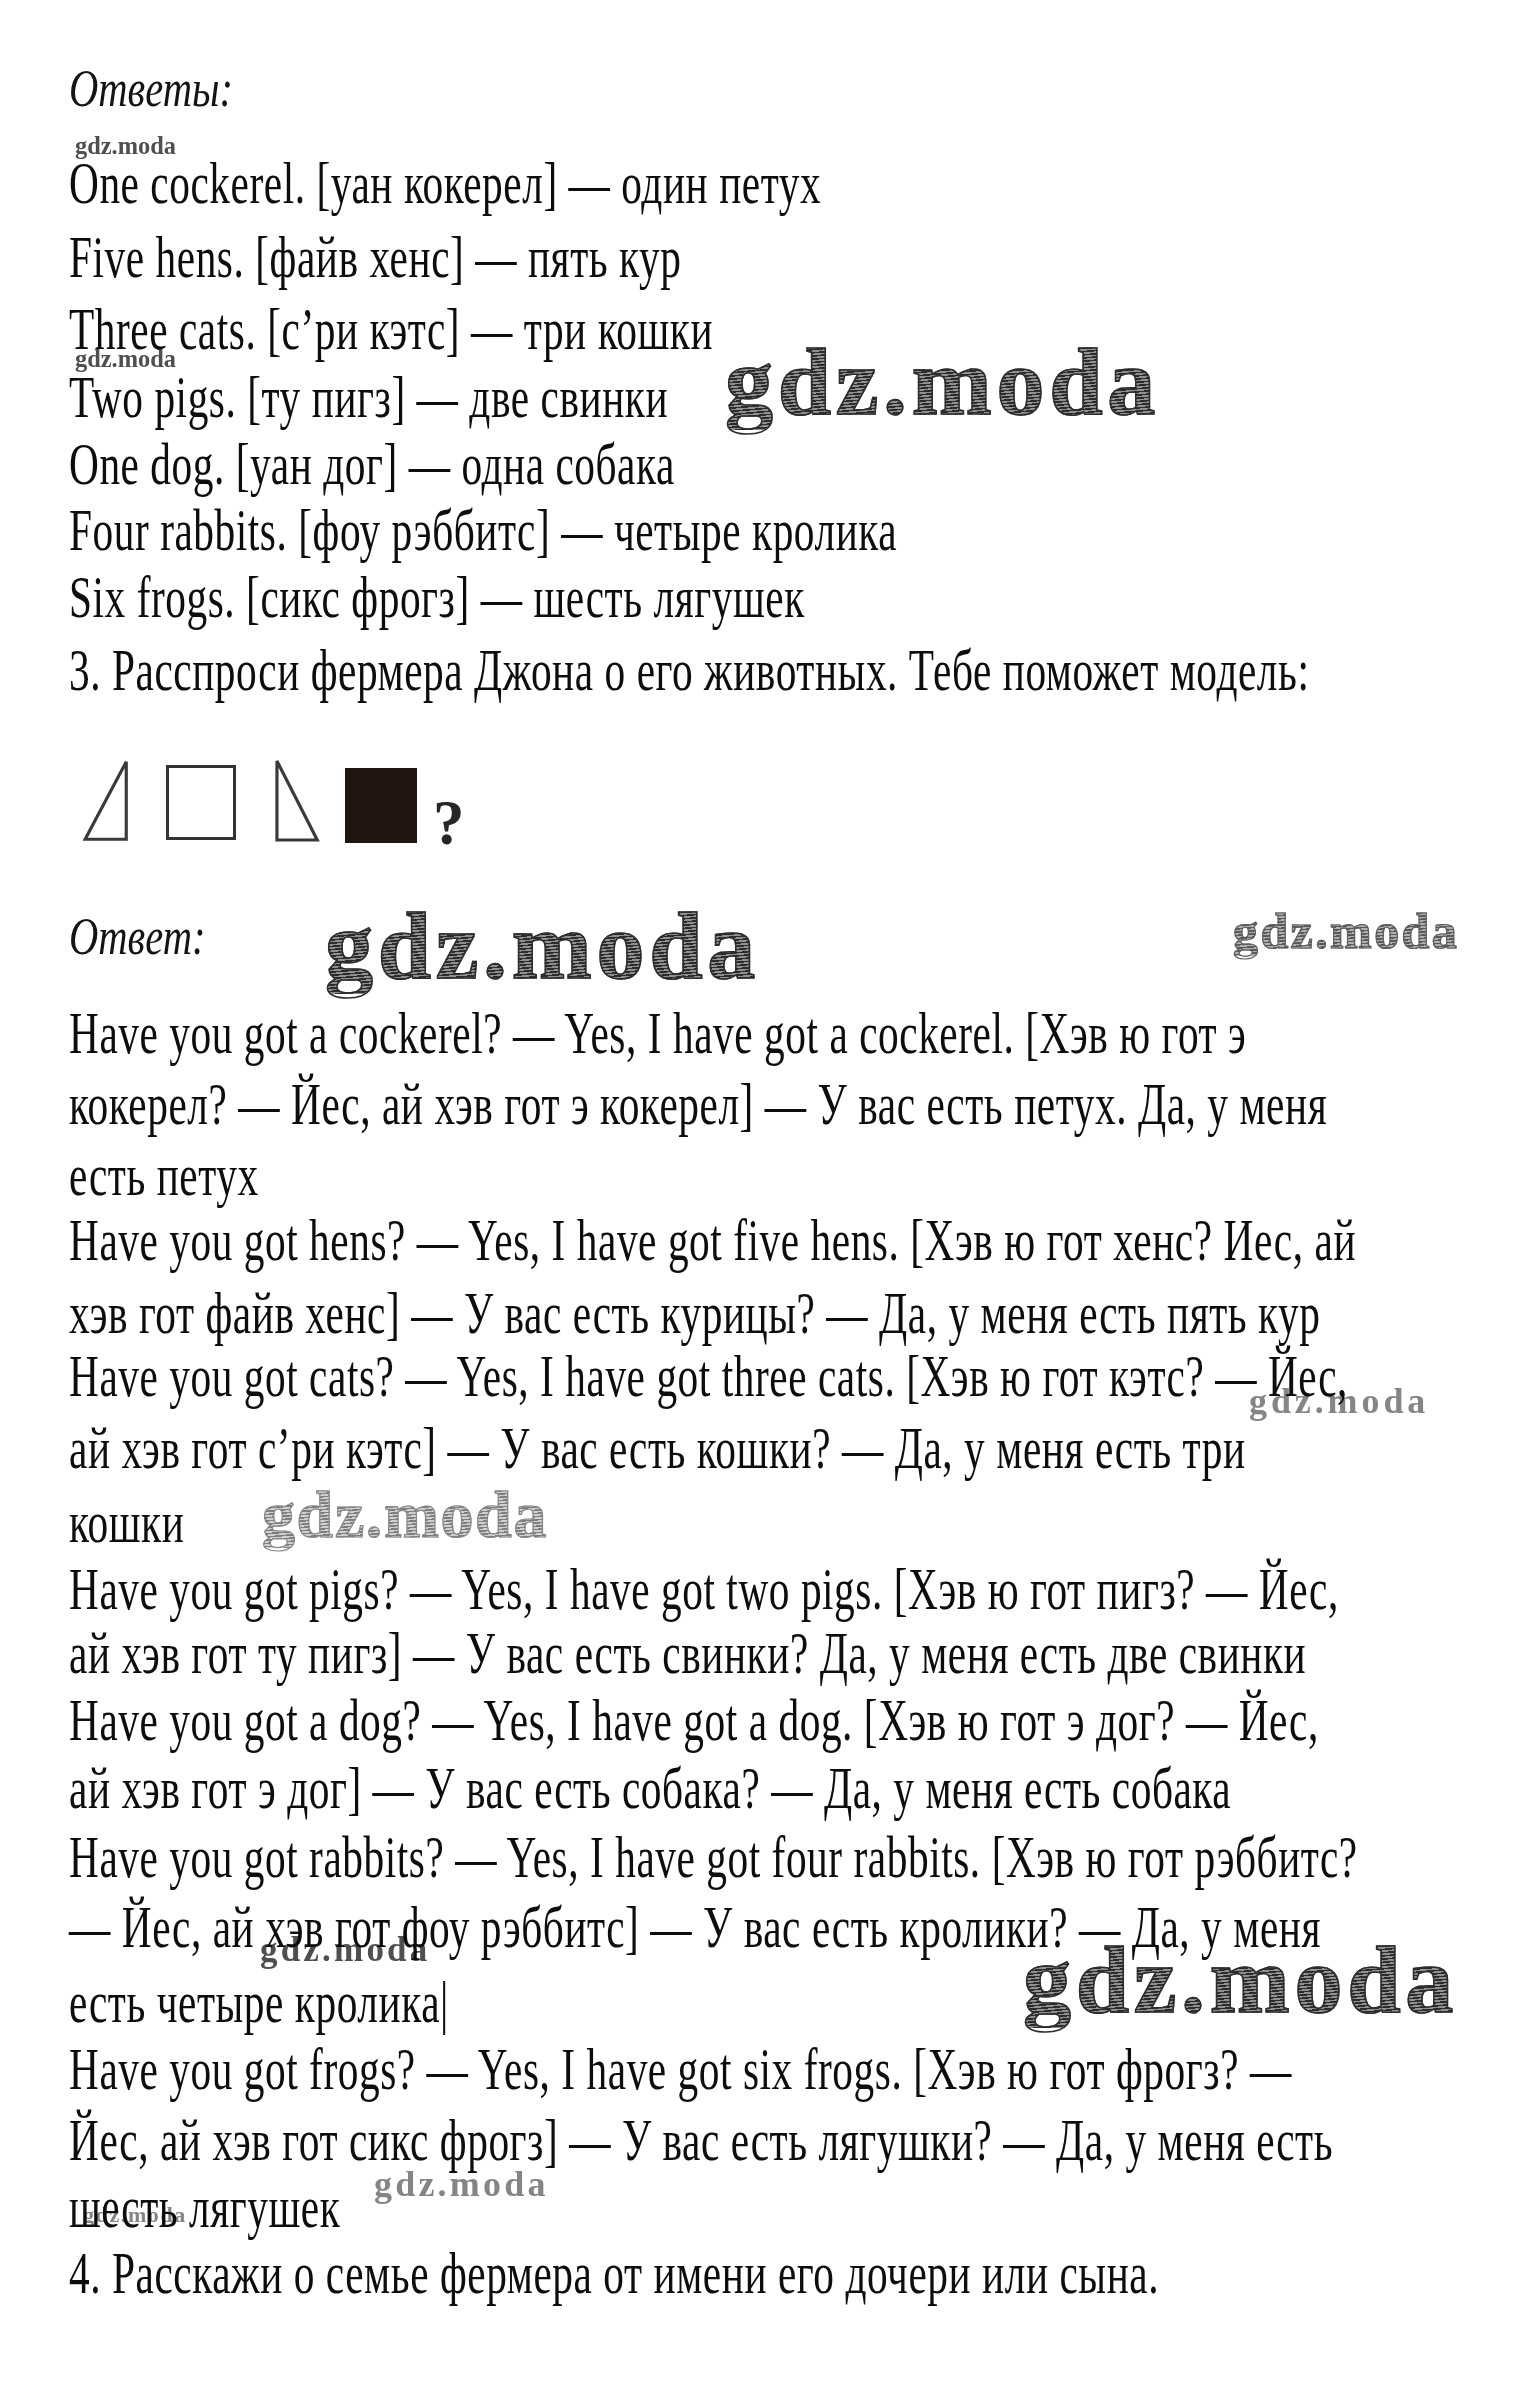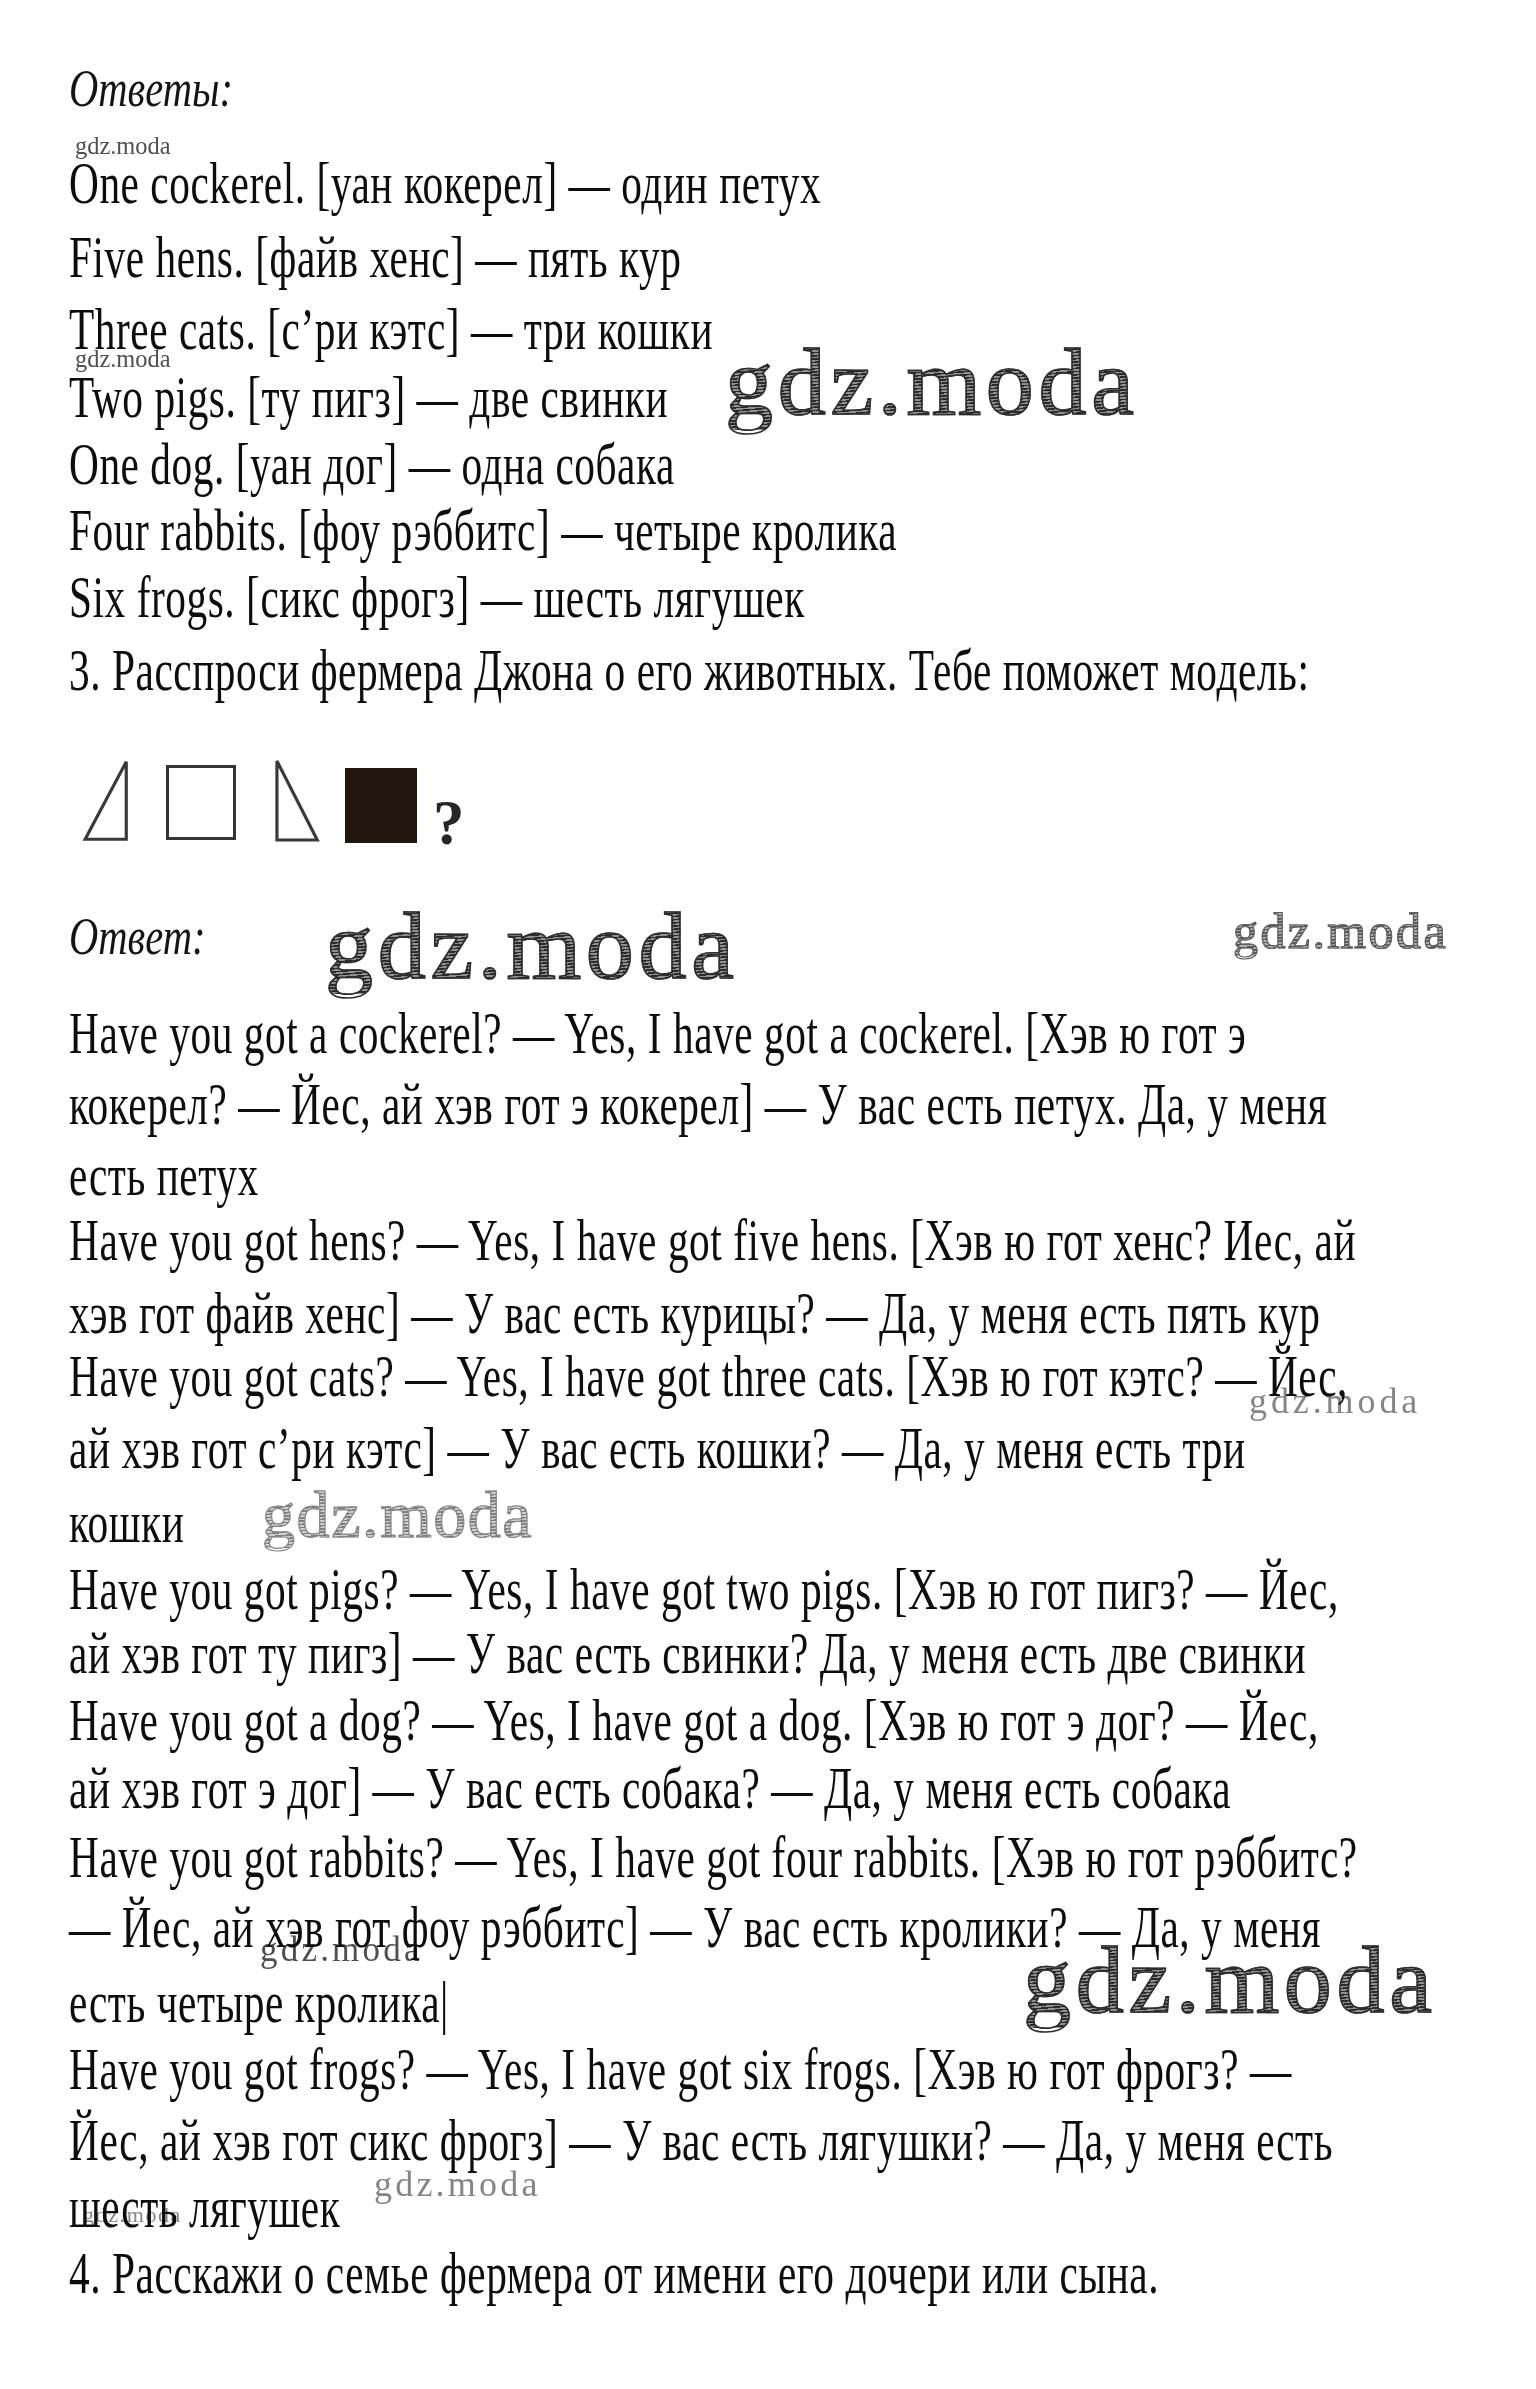--- a/index.html
+++ b/index.html
@@ -12,21 +12,21 @@
     position:absolute; left:69px; font-size:59px; line-height:1;
     white-space:nowrap; letter-spacing:0.8px;
     transform:scaleX(0.70); transform-origin:0 0; color:#0d0d0d;
   }
   .h-italic {
     position:absolute; left:69px; font-style:italic; font-size:52px; line-height:1;
     white-space:nowrap; transform:scaleX(0.78); transform-origin:0 0; color:#141414;
   }
   
   .wm {
-    position:absolute; font-family:"Liberation Serif", serif; font-weight:400;
+    position:absolute; font-family:"Liberation Serif", serif; font-weight:700;
     line-height:1; white-space:nowrap;
   }
   .wm-dark-sm { color:#4f4f4f; }
   .wm-gray    { color:#858585; }
   .wm-big     { color:#474747; letter-spacing:4.7px; -webkit-text-stroke:1.6px #2e2e2e; }
   .wm-med     { color:#6d6d6d; letter-spacing:2.4px; -webkit-text-stroke:1.2px #606060; }
   .wm-med-light { color:#9a9a9a; letter-spacing:1.6px; -webkit-text-stroke:1.2px #8a8a8a; }
   @supports ((-webkit-background-clip: text)) {
     .wm-big {
       background-image:repeating-linear-gradient(175deg,#2c2c2c 0px,#2c2c2c 1.6px,#909090 1.6px,#909090 3.2px);

